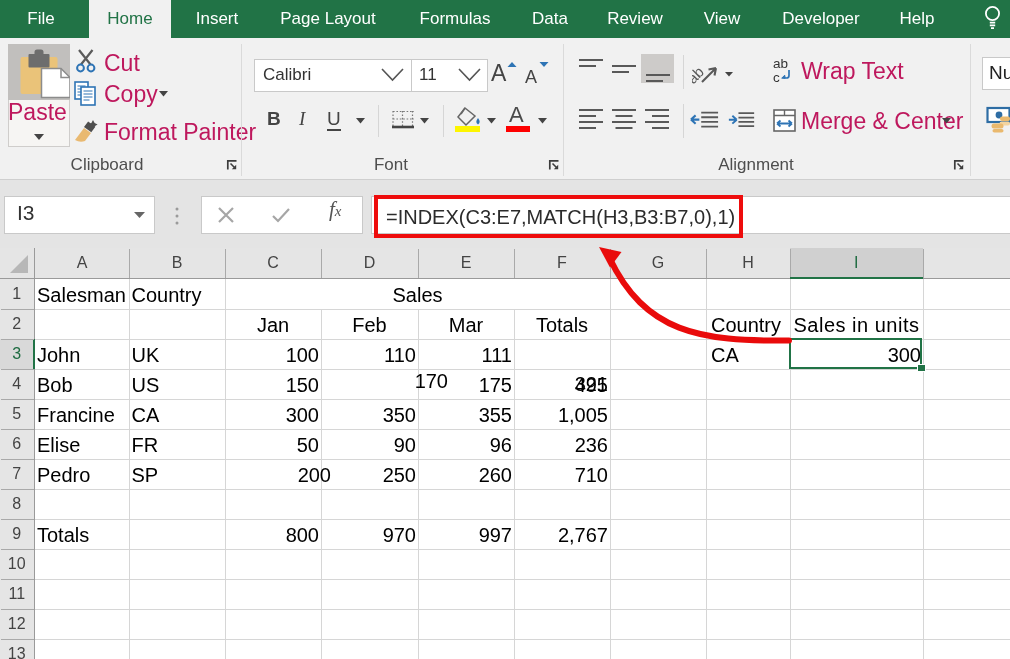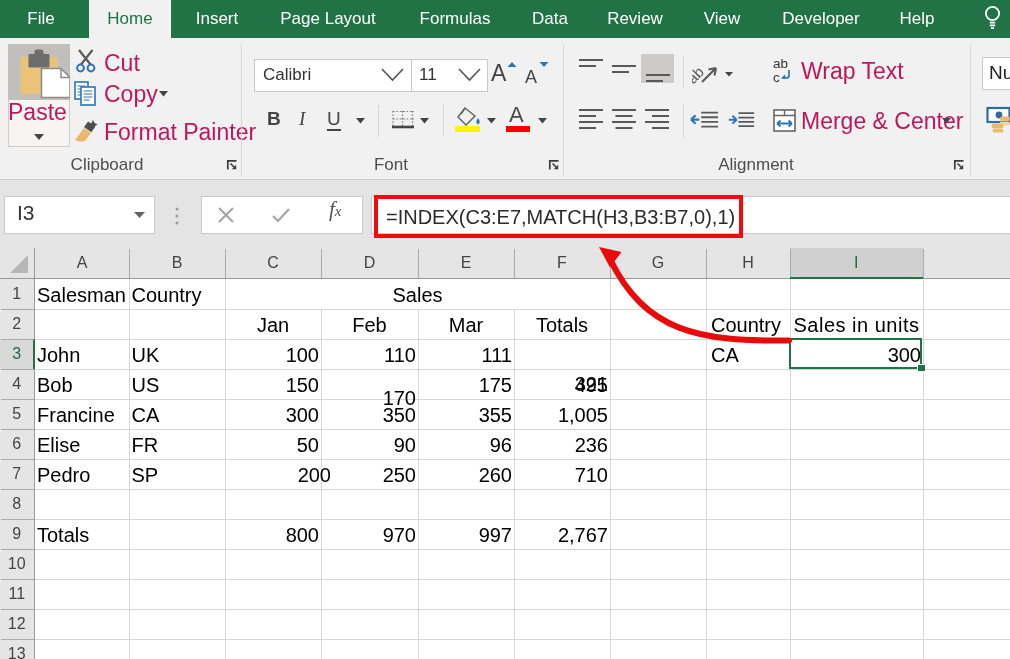--- a/index.html
+++ b/index.html
@@ -333,21 +333,21 @@
 <div class="cell" style="left:131.5px;top:339px;">UK</div>
 <div class="cell num" style="left:225px;top:339px;width:94px;">100</div>
 <div class="cell num" style="left:321px;top:339px;width:95px;">110</div>
 <div class="cell num" style="left:418px;top:339px;width:94px;">111</div>
 <div class="cell num" style="left:514px;top:339px;width:94px;margin-top:29px;">321</div>
 <div class="cell" style="left:711px;top:339px;">CA</div>
 <div class="cell num" style="left:790px;top:339px;width:131px;">300</div>
 <div class="cell" style="left:37px;top:369px;">Bob</div>
 <div class="cell" style="left:131.5px;top:369px;">US</div>
 <div class="cell num" style="left:225px;top:369px;width:94px;">150</div>
-<div class="cell num" style="left:321px;top:382px;width:95px;">170</div>
+<div class="cell num" style="left:321px;top:365px;width:95px;padding-left:32px;">170</div>
 <div class="cell num" style="left:418px;top:369px;width:94px;">175</div>
 <div class="cell num" style="left:514px;top:369px;width:94px;">495</div>
 <div class="cell" style="left:37px;top:399px;">Francine</div>
 <div class="cell" style="left:131.5px;top:399px;">CA</div>
 <div class="cell num" style="left:225px;top:399px;width:94px;">300</div>
 <div class="cell num" style="left:321px;top:399px;width:95px;">350</div>
 <div class="cell num" style="left:418px;top:399px;width:94px;">355</div>
 <div class="cell num" style="left:514px;top:399px;width:94px;">1,005</div>
 <div class="cell" style="left:37px;top:429px;">Elise</div>
 <div class="cell" style="left:131.5px;top:429px;">FR</div>

